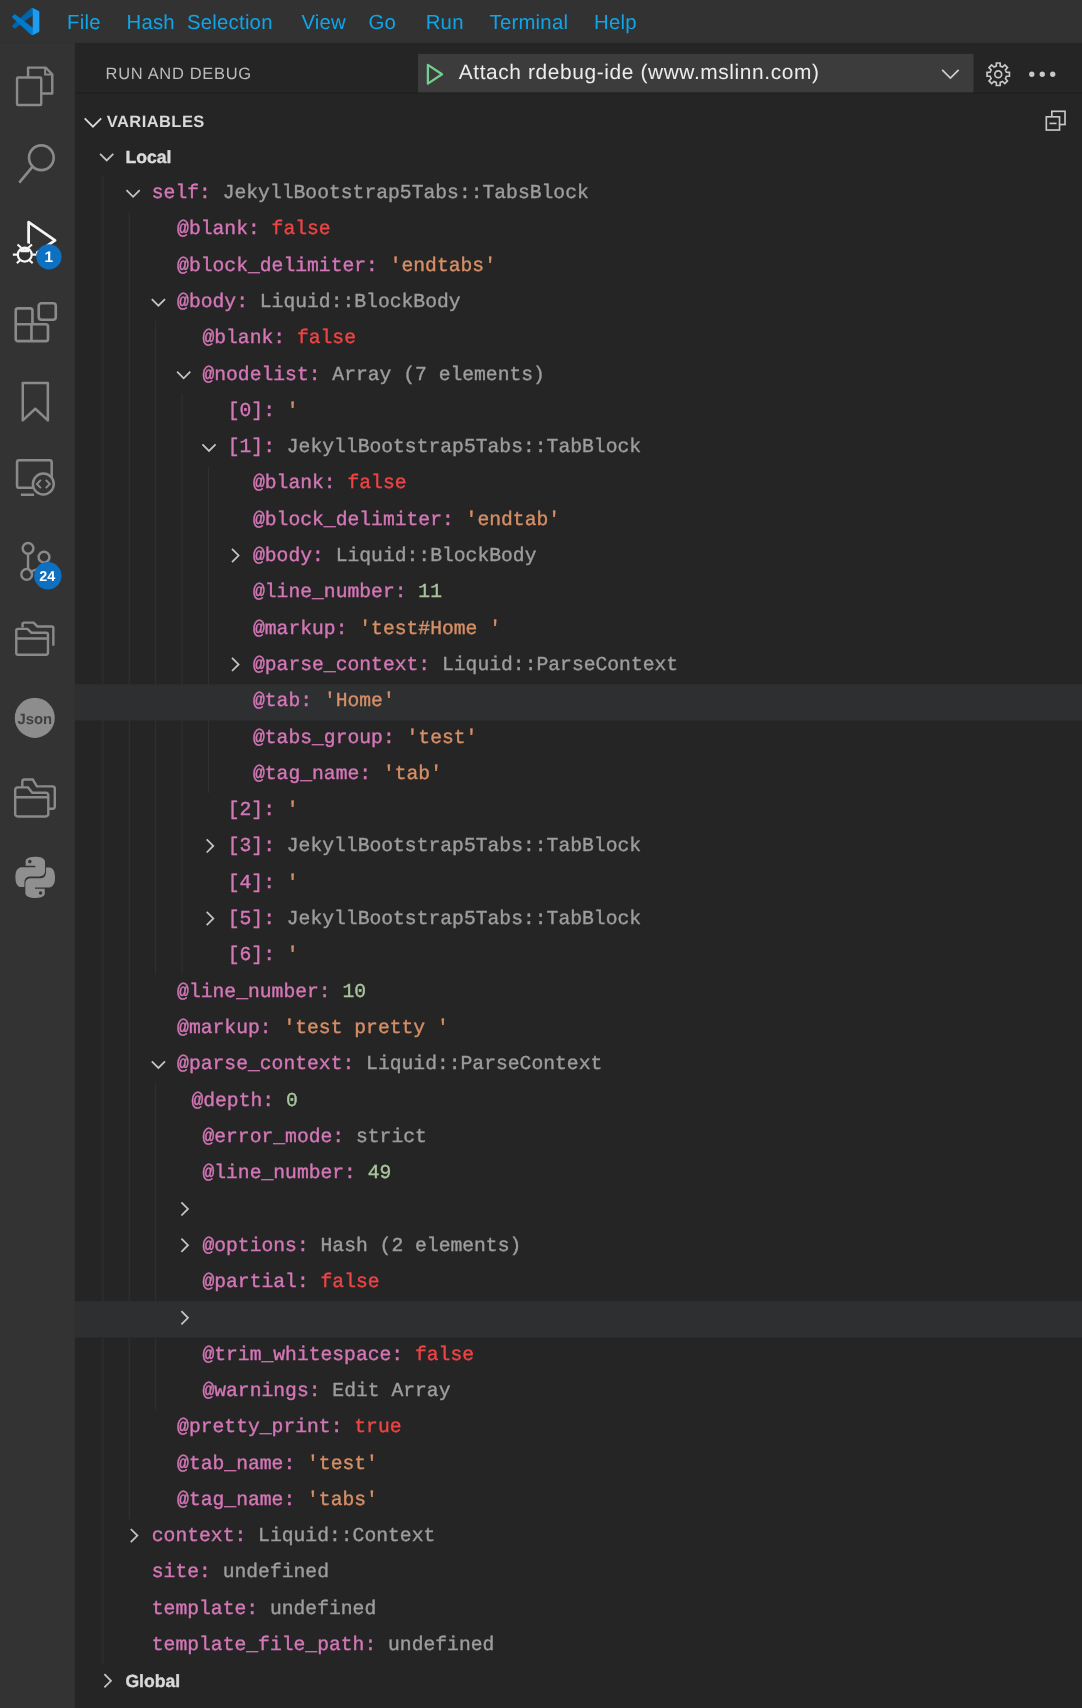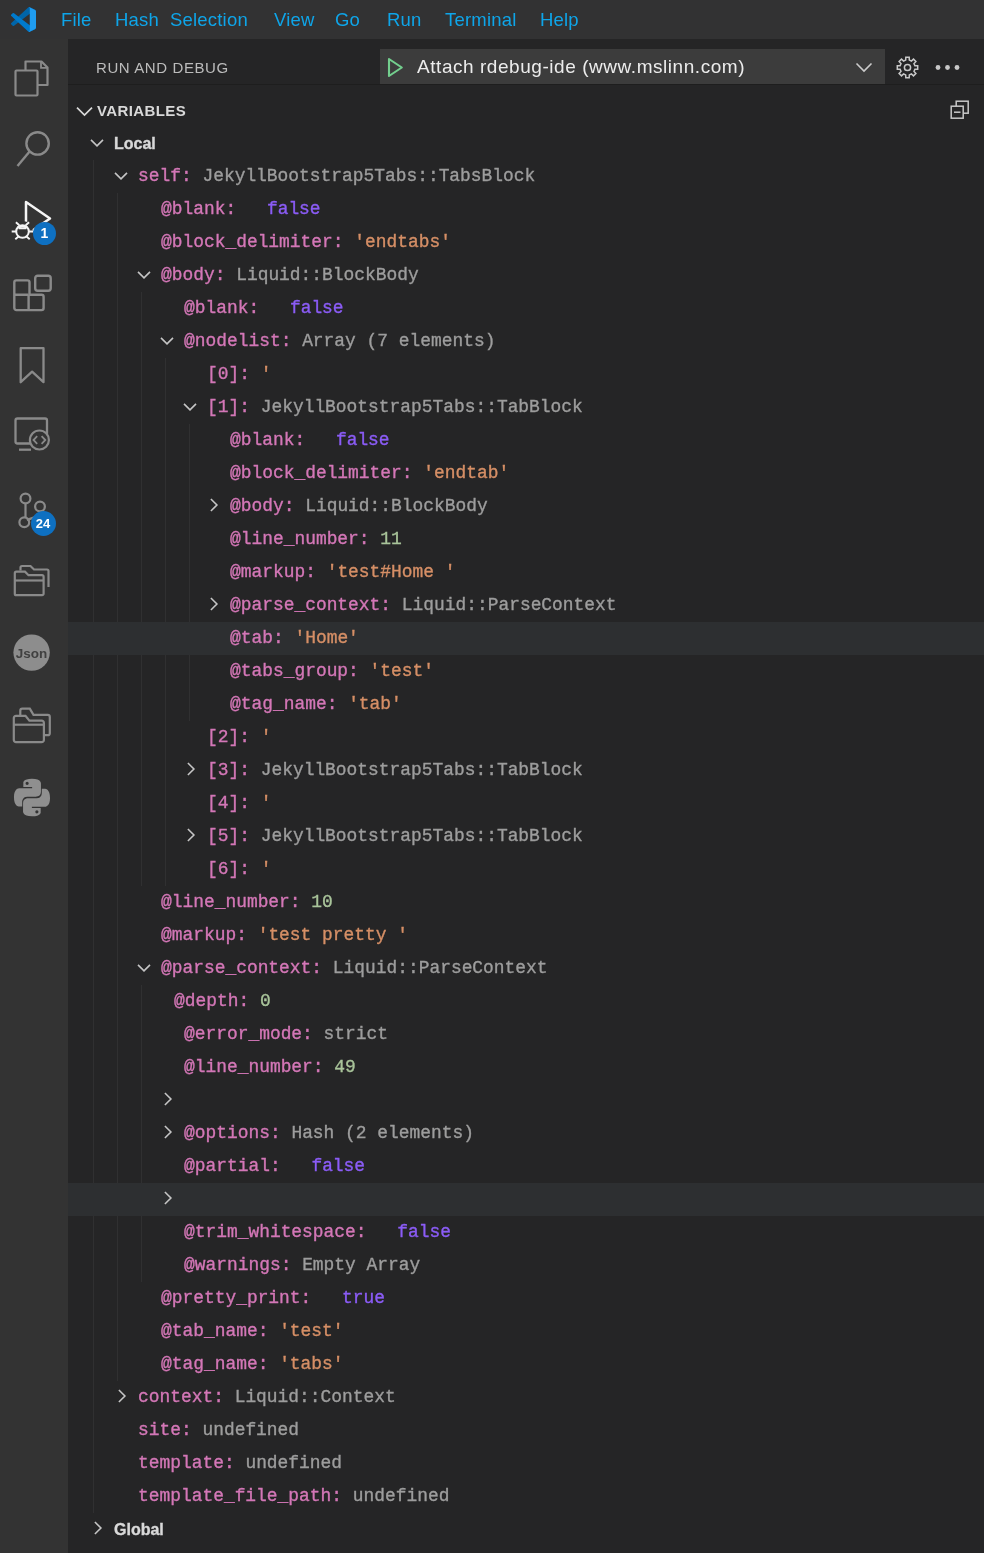--- a/index.html
+++ b/index.html
@@ -15,21 +15,21 @@
 #vars {position:absolute;left:76px;top:103px;}
 #varstext {position:absolute;left:97px;top:94px;height:33px;line-height:33px;font-size:15px;font-weight:bold;color:#d9d9d9;letter-spacing:0.4px;}
 .row {position:absolute;left:68px;width:916px;height:33px;}
 .row.hl {background:#2d2f31;}
 .chv {position:absolute;top:8px;}
 .txt {position:absolute;top:0;height:33px;line-height:33px;white-space:pre;
   font-family:"Liberation Mono",monospace;font-size:17.9px;color:#d477b7;-webkit-text-stroke:0.35px currentColor;}
 .nm {color:#d477b7;}
 .gy {color:#9d9d9d;}
 .st {color:#d68f66;}
-.bl {color:#8b5cf6;margin-left:20px;}
+.bl {color:#ef4444;}
 .nu {color:#a9c49a;}
 .lbl {font-family:"Liberation Sans",sans-serif;font-size:16px;font-weight:bold;color:#d9d9d9;}
 .guide {position:absolute;width:1px;background:rgba(255,255,255,0.055);}
 .badge {position:absolute;border-radius:50%;background:#0e70c1;color:#fff;
   text-align:center;font-weight:bold;}
 </style></head>
 <body>
 <div id="side"></div>
 <div style="position:absolute;left:68px;top:84px;width:916px;height:1px;background:#1e1e1e"></div>
 <div class="guide" style="left:93px;top:160px;height:1353px"></div>
@@ -197,21 +197,21 @@
     <div class="chv" style="left:92px">
       <svg width="14" height="16" viewBox="0 0 14 16" style="display:block">
         <path d="M4.9 1 L10.9 7 L4.9 13" fill="none" stroke="#c5c5c5" stroke-width="1.6"></path>
       </svg>
     </div>
   </div>
 <div class="row" style="top:1216px">
     <div class="txt" style="left:116px"><span class="nm">@trim_whitespace:</span> <span class="bl">false</span></div>
   </div>
 <div class="row" style="top:1249px">
-    <div class="txt" style="left:116px"><span class="nm">@warnings:</span> <span class="gy">Empty Array</span></div>
+    <div class="txt" style="left:116px"><span class="nm">@warnings:</span> <span class="gy">Edit Array</span></div>
   </div>
 <div class="row" style="top:1282px">
     <div class="txt" style="left:93px"><span class="nm">@pretty_print:</span> <span class="bl">true</span></div>
   </div>
 <div class="row" style="top:1315px">
     <div class="txt" style="left:93px"><span class="nm">@tab_name:</span> <span class="st">'test'</span></div>
   </div>
 <div class="row" style="top:1348px">
     <div class="txt" style="left:93px"><span class="nm">@tag_name:</span> <span class="st">'tabs'</span></div>
   </div>

